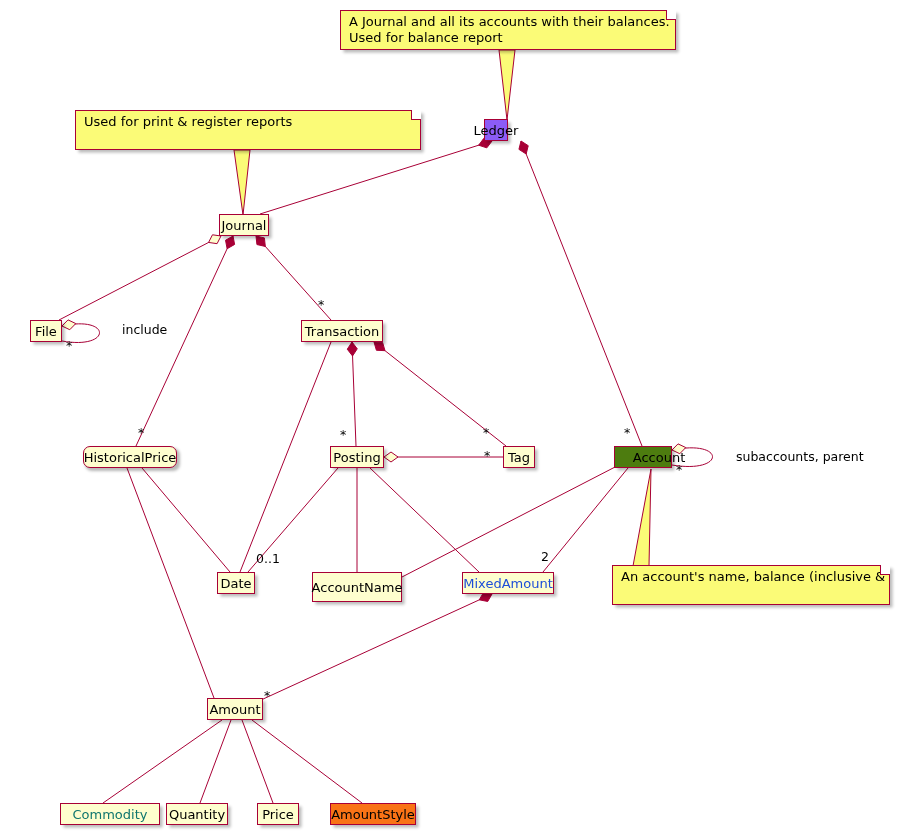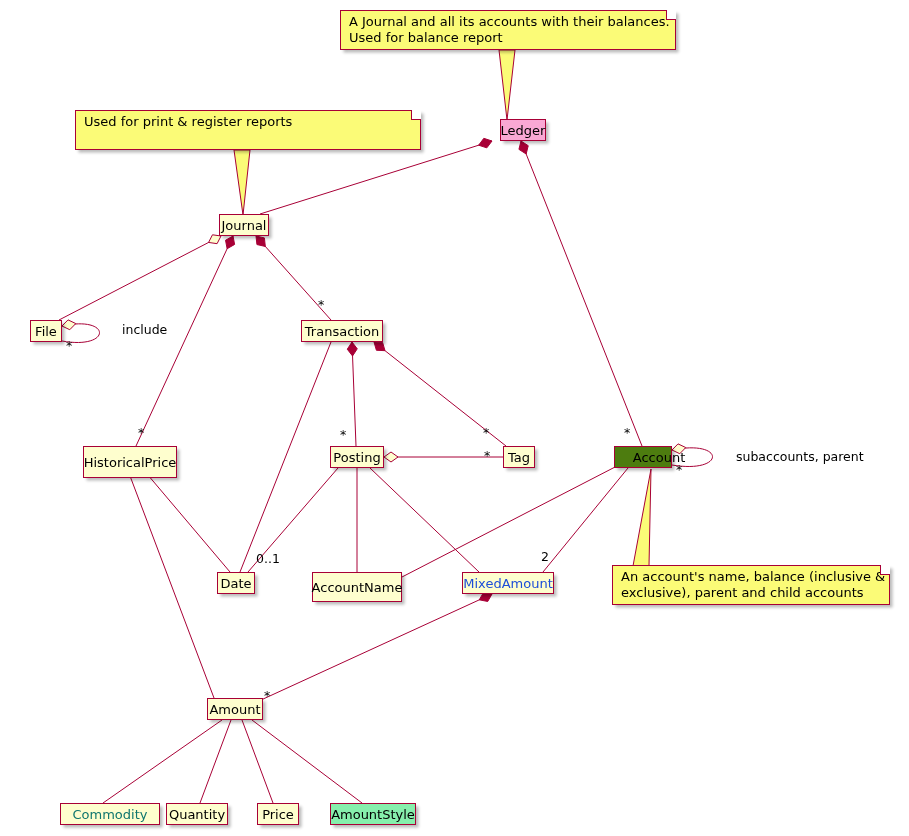--- a/index.html
+++ b/index.html
@@ -107,38 +107,37 @@
         <div>A Journal and all its accounts with their balances.</div>
         <div>Used for balance report</div>
         <div class="note-fold" style="border-left: 1px solid rgb(168, 0, 54); border-bottom: 1px solid rgb(168, 0, 54);"></div>
       </div>
       <div class="note" style="left: 75px; top: 110px; width: 346px; height: 40px; background: rgb(251, 251, 119); border-color: rgb(168, 0, 54); color: rgb(0, 0, 0);">
         <div>Used for print &amp; register reports</div>
         <div class="note-fold" style="border-left: 1px solid rgb(168, 0, 54); border-bottom: 1px solid rgb(168, 0, 54);"></div>
       </div>
       <div class="note" style="left: 612px; top: 565px; width: 278px; height: 40px; background: rgb(251, 251, 119); border-color: rgb(168, 0, 54); color: rgb(0, 0, 0);">
         <div>An account's name, balance (inclusive &amp;</div>
-        <div>exclusive), parent and child accounts</div>
         <div class="note-fold" style="border-left: 1px solid rgb(168, 0, 54); border-bottom: 1px solid rgb(168, 0, 54);"></div>
       </div>
     </div>
   <div id="node-layer">
-      <div class="class-node" style="left: 500px; top: 119px; width: 46px; height: 22px; background: #f9a8d4; border-color: rgb(168, 0, 54); color: rgb(0, 0, 0);">
+      <div class="class-node" style="left: 484px; top: 119px; width: 24px; height: 22px; background: #8b5cf6; border-color: rgb(168, 0, 54); color: rgb(0, 0, 0);">
         <span>Ledger</span>
       </div>
       <div class="class-node" style="left: 219px; top: 214px; width: 50px; height: 22px; background: rgb(254, 254, 206); border-color: rgb(168, 0, 54); color: rgb(0, 0, 0);">
         <span>Journal</span>
       </div>
       <div class="class-node" style="left: 30px; top: 320px; width: 32px; height: 22px; background: rgb(254, 254, 206); border-color: rgb(168, 0, 54); color: rgb(0, 0, 0);">
         <span>File</span>
       </div>
       <div class="class-node" style="left: 301px; top: 320px; width: 82px; height: 22px; background: rgb(254, 254, 206); border-color: rgb(168, 0, 54); color: rgb(0, 0, 0); justify-content: center;">
         <span>Transaction</span>
       </div>
-      <div class="class-node" style="left: 83px; top: 446px; width: 94px; height: 32px; background: rgb(254, 254, 206); border-color: rgb(168, 0, 54); color: rgb(0, 0, 0);">
+      <div class="class-node" style="left: 83px; top: 446px; width: 94px; height: 22px; background: rgb(254, 254, 206); border-color: rgb(168, 0, 54); color: rgb(0, 0, 0); border-radius: 7px;">
         <span>HistoricalPrice</span>
       </div>
       <div class="class-node" style="left: 330px; top: 446px; width: 54px; height: 22px; background: rgb(254, 254, 206); border-color: rgb(168, 0, 54); color: rgb(0, 0, 0);">
         <span>Posting</span>
       </div>
       <div class="class-node" style="left: 503px; top: 446px; width: 32px; height: 22px; background: rgb(254, 254, 206); border-color: rgb(168, 0, 54); color: rgb(0, 0, 0);">
         <span>Tag</span>
       </div>
       <div class="class-node" style="left: 614px; top: 446px; width: 58px; height: 22px; background: #4d7c0f; border-color: rgb(168, 0, 54); color: rgb(0, 0, 0); padding-left: 32px;">
         <span>Account</span>
@@ -157,21 +156,21 @@
       </div>
       <div class="class-node" style="left: 60px; top: 803px; width: 100px; height: 22px; background: rgb(254, 254, 206); border-color: rgb(168, 0, 54); color: #0f766e;">
         <span>Commodity</span>
       </div>
       <div class="class-node" style="left: 166px; top: 803px; width: 62px; height: 22px; background: rgb(254, 254, 206); border-color: rgb(168, 0, 54); color: rgb(0, 0, 0);">
         <span>Quantity</span>
       </div>
       <div class="class-node" style="left: 257px; top: 803px; width: 42px; height: 22px; background: rgb(254, 254, 206); border-color: rgb(168, 0, 54); color: rgb(0, 0, 0);">
         <span>Price</span>
       </div>
-      <div class="class-node" style="left: 330px; top: 803px; width: 86px; height: 22px; background: #86efac; border-color: rgb(168, 0, 54); color: rgb(0, 0, 0); text-align: center;">
+      <div class="class-node" style="left: 330px; top: 803px; width: 86px; height: 22px; background: #f97316; border-color: rgb(168, 0, 54); color: rgb(0, 0, 0); text-align: center;">
         <span>AmountStyle</span>
       </div>
     </div>
   <div id="label-layer">
       <span class="edge-label" style="left: 624px; top: 425px; color: rgb(0, 0, 0);">*</span>
       <span class="edge-label" style="left: 138px; top: 425px; color: rgb(0, 0, 0);">*</span>
       <span class="edge-label" style="left: 318px; top: 297px; color: rgb(0, 0, 0);">*</span>
       <span class="edge-label" style="left: 340px; top: 427px; color: rgb(0, 0, 0);">*</span>
       <span class="edge-label" style="left: 483px; top: 425px; color: rgb(0, 0, 0);">*</span>
       <span class="edge-label" style="left: 256px; top: 551px; color: rgb(0, 0, 0);">0..1</span>

